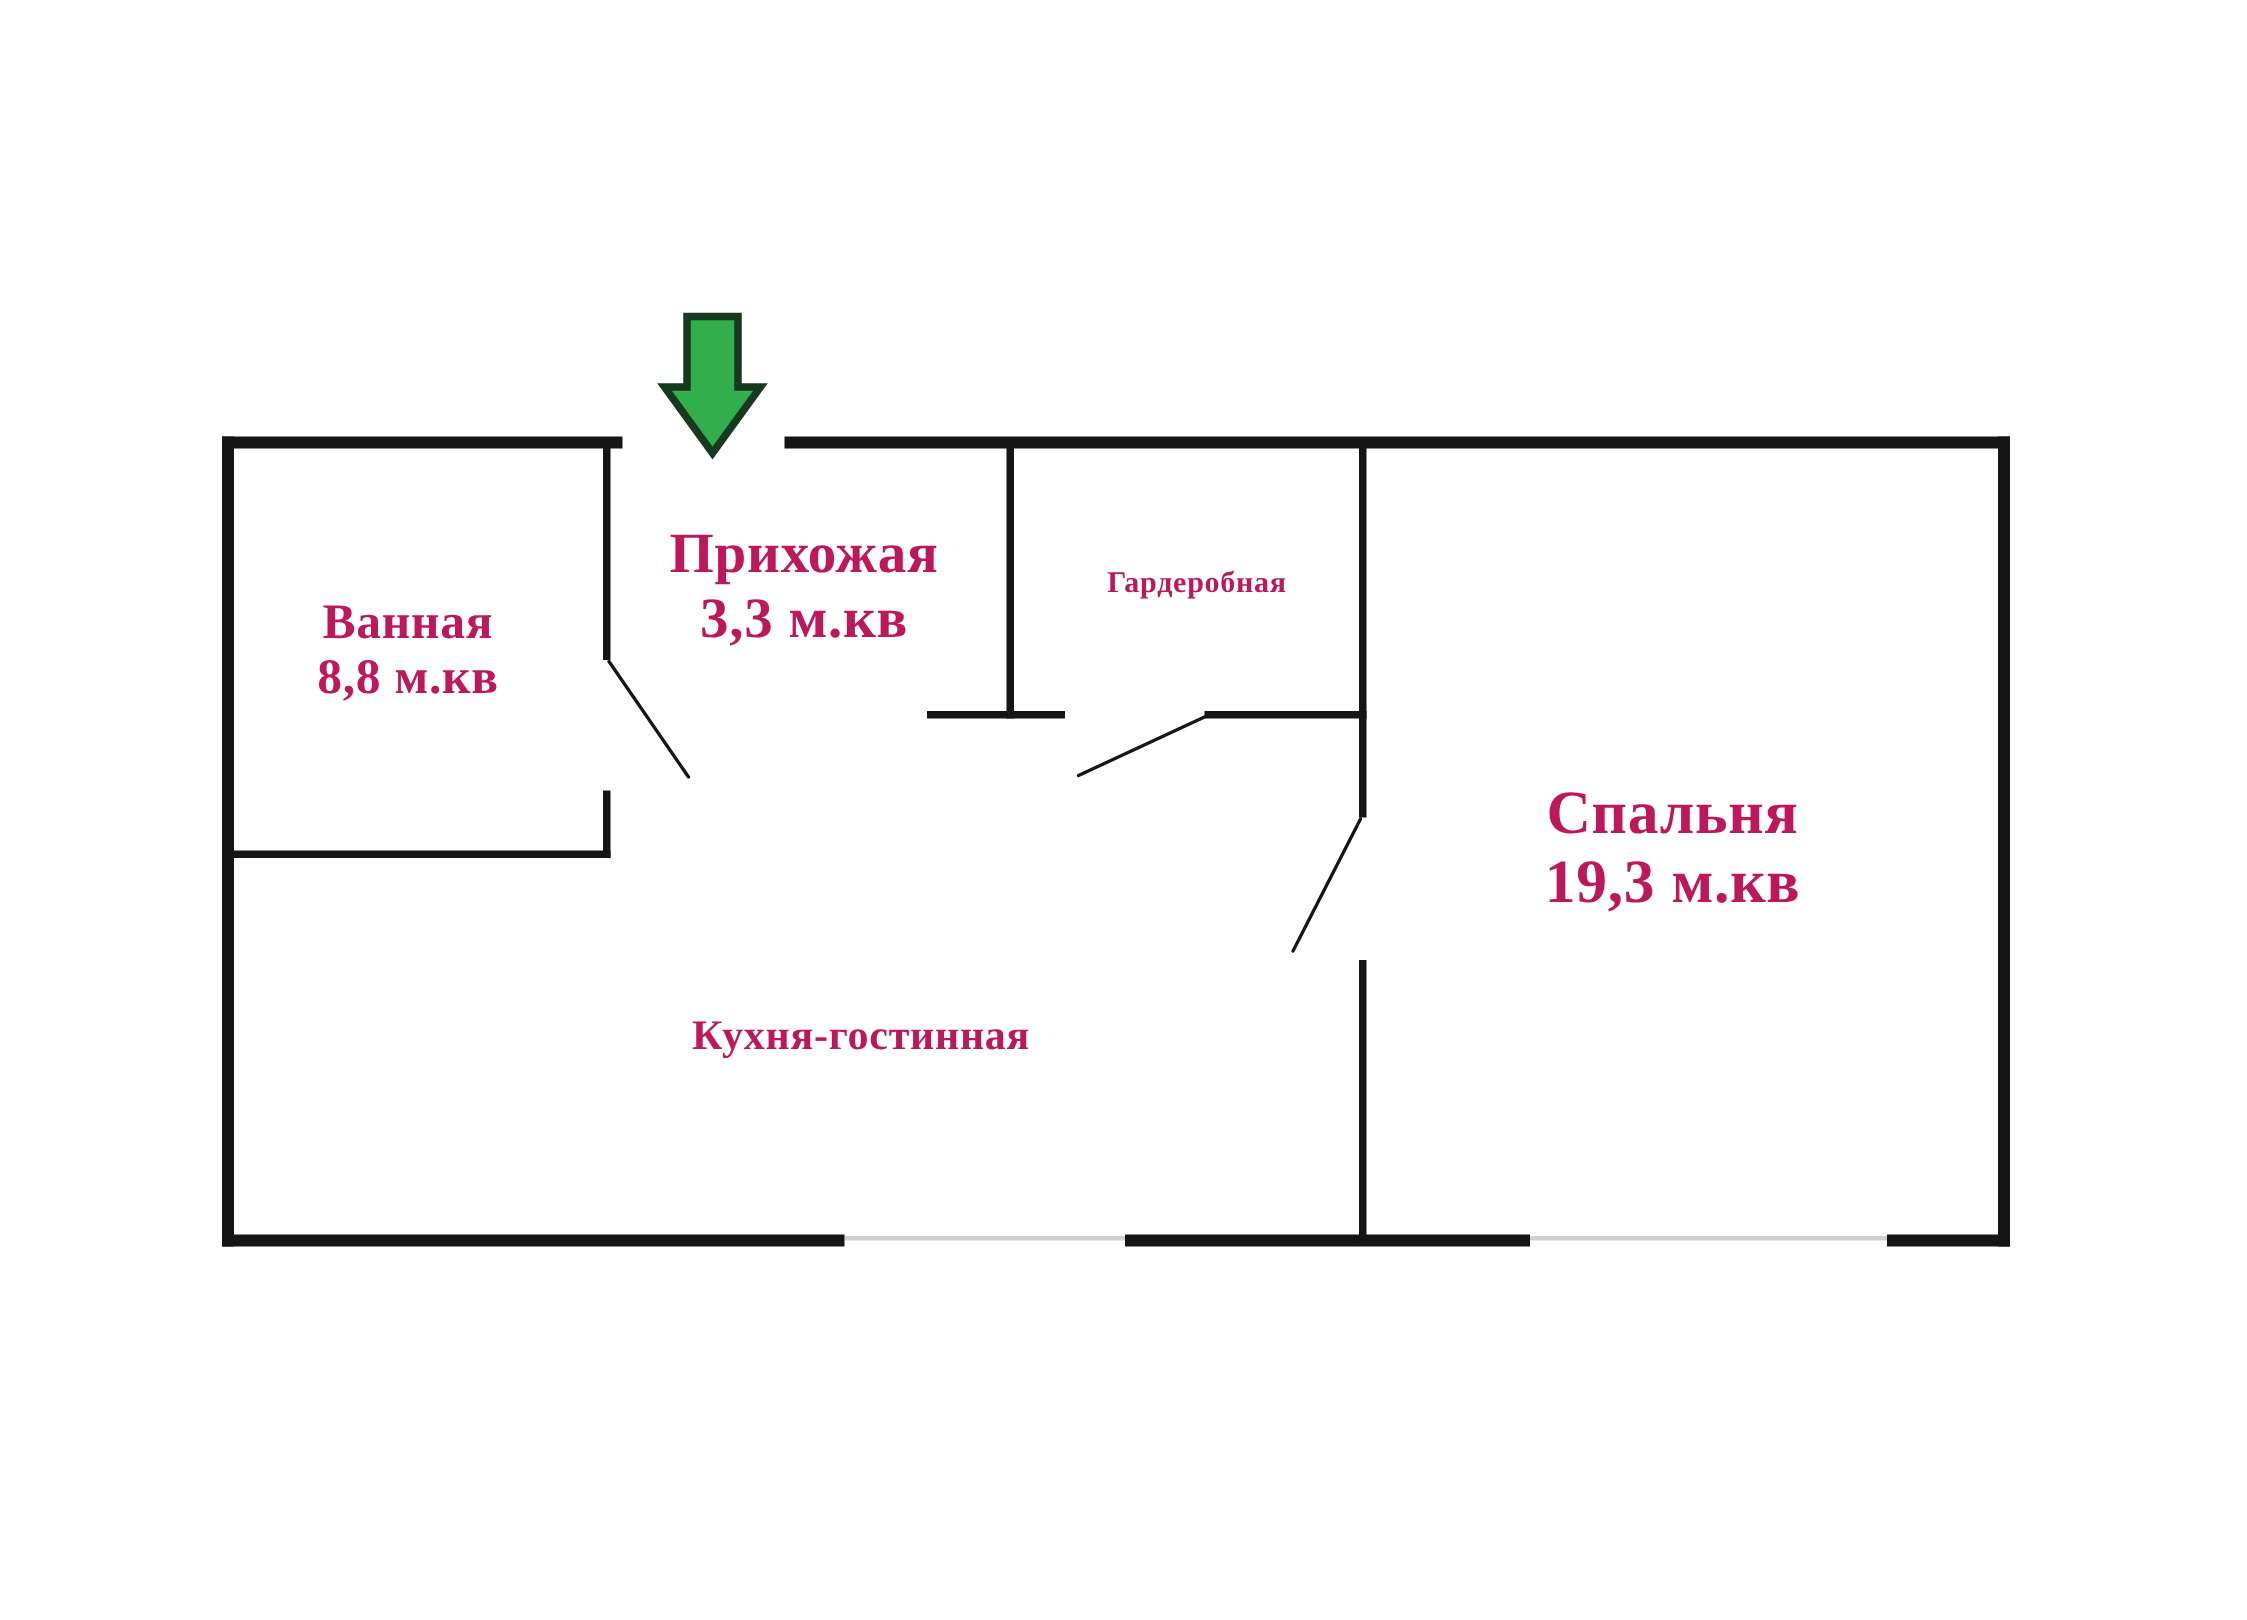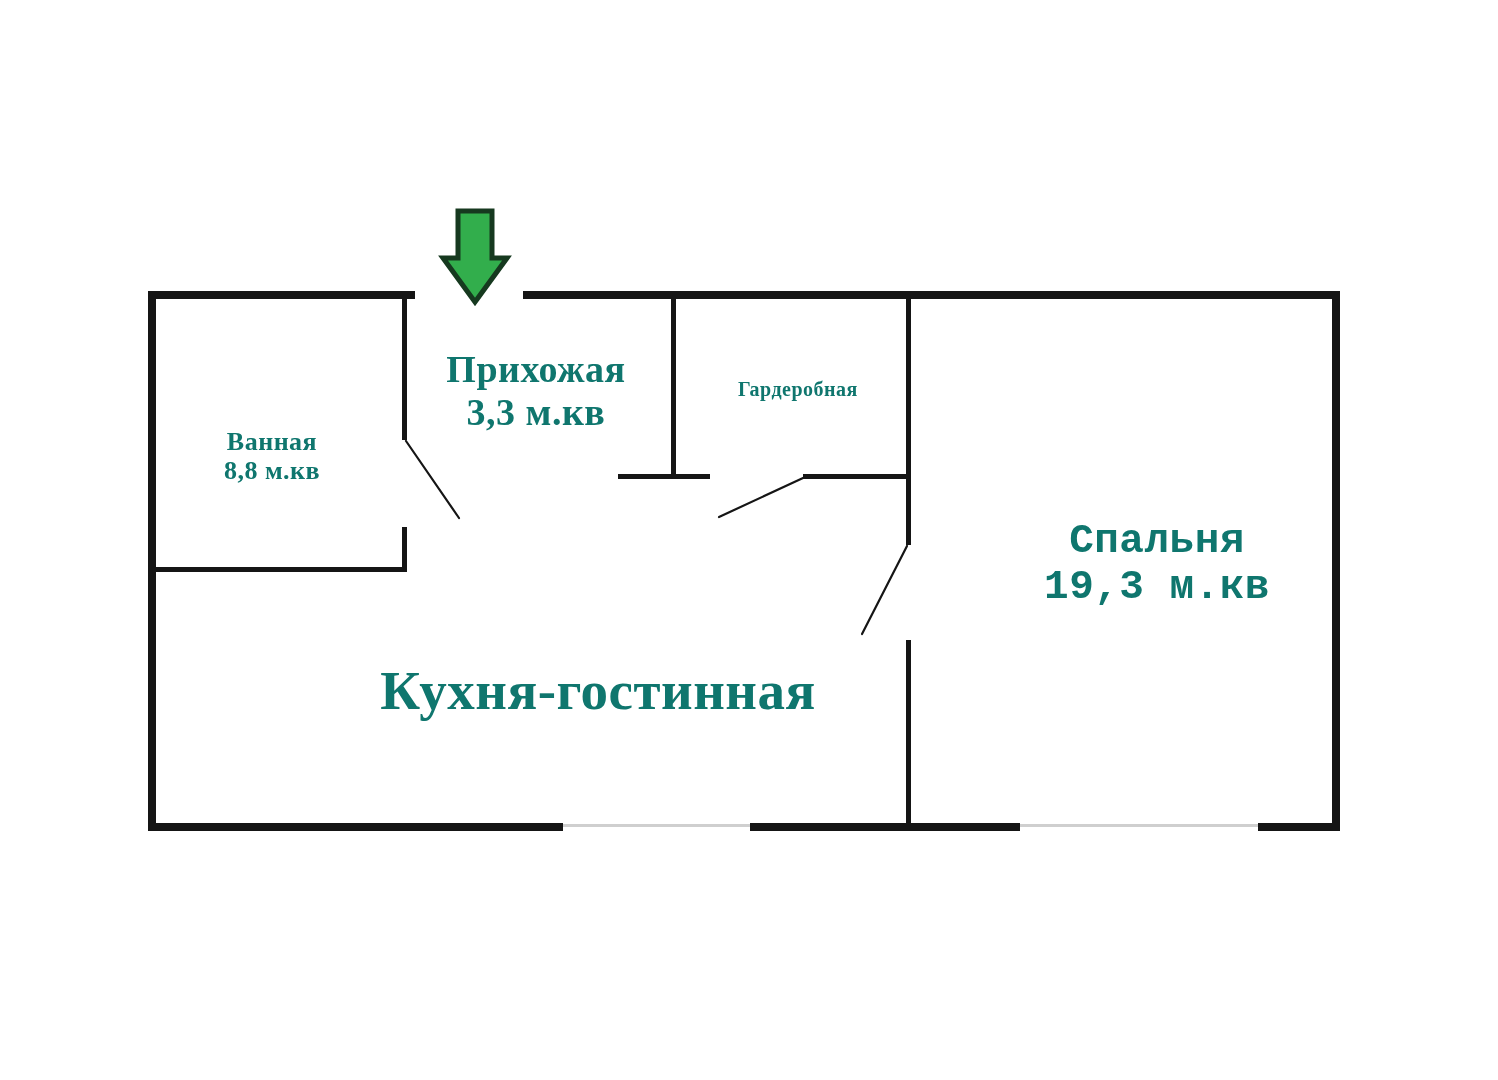--- a/index.html
+++ b/index.html
@@ -20,30 +20,30 @@
     left: 0;
     top: 0;
     width: 100%;
     height: 100%;
   }
   .room-label {
     position: absolute;
     transform: translate(-50%, -50%);
     text-align: center;
     font-weight: bold;
-    color: #0f766e;
+    color: #be185d;
     line-height: 1.12;
     white-space: nowrap;
     letter-spacing: 0.5px;
   }
-  .label-bathroom   { left: 272px;  top: 456px; font-size: 26px; }
+  .label-bathroom   { left: 272px;  top: 434px; font-size: 33px; }
   .label-hallway    { left: 536px;  top: 391px; font-size: 38px; }
   .label-wardrobe   { left: 798px;  top: 389px; font-size: 20px; }
-  .label-kitchen    { left: 598px;  top: 691px; font-size: 55px; }
-  .label-bedroom    { left: 1157px; top: 565px; font-size: 41px; font-family: Liberation Mono, monospace; }
+  .label-kitchen    { left: 574px;  top: 691px; font-size: 28px; }
+  .label-bedroom    { left: 1115px; top: 565px; font-size: 41px; }
 </style>
 </head>
 <body>
 
 <div id="stage">
 
   <svg id="plan-svg" viewBox="0 0 1498 1080">
 
     <g fill="none" stroke-width="3" stroke="#cfcfcf">
       <line x1="563" y1="825.5" x2="750" y2="825.5"></line>

